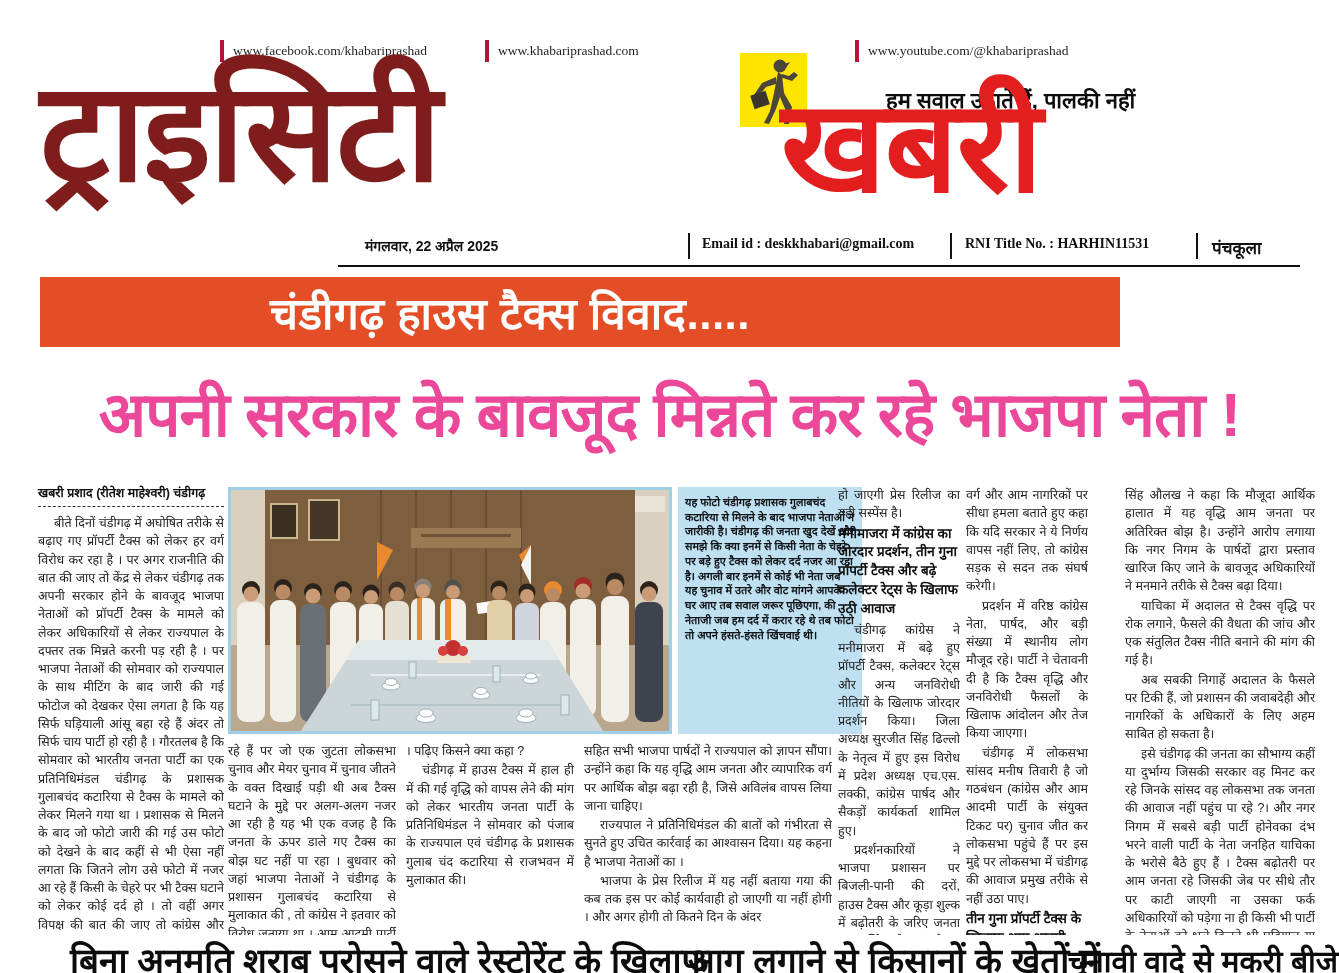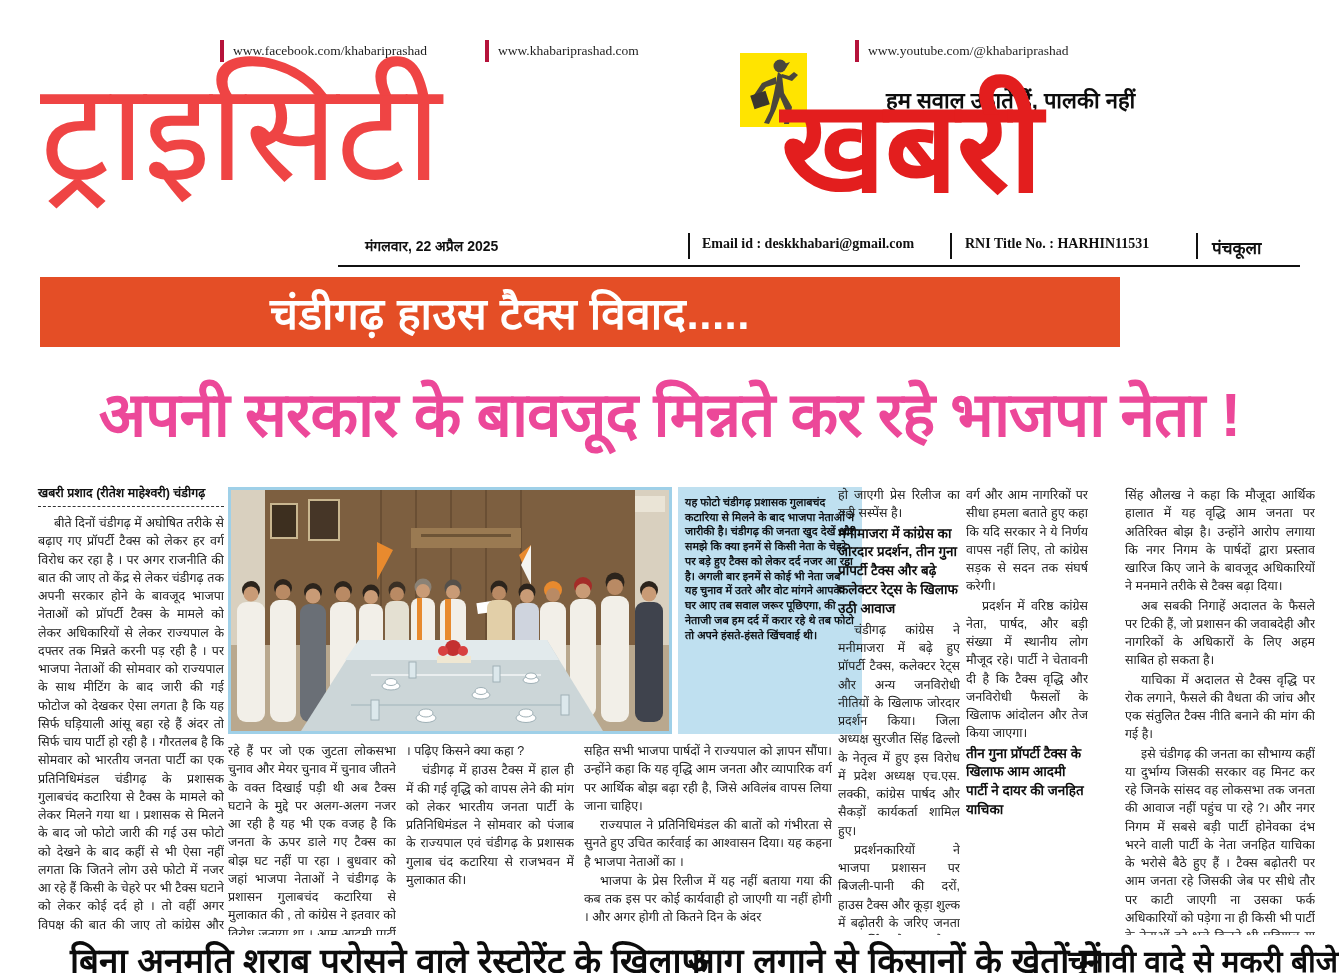--- a/index.html
+++ b/index.html
@@ -11,21 +11,21 @@
   }
   
   .urlbar-item { position:absolute; top:40px; display:flex; align-items:center; gap:9px; }
   .urlbar-item .bar { width:4px; height:22px; background:#b5123a; }
   .urlbar-item .url { font-family:"Liberation Serif", serif; font-size:13.5px; color:#1f1f1f; }
   #url1 { left:220px; } #url2 { left:485px; } #url3 { left:855px; }
 
   
   .title-black {
     position:absolute; left:40px; top:48px; font-family:"Liberation Serif", serif;
-    font-size:138px; font-weight:normal; color:#ef4444; line-height:1.25; letter-spacing:-2px;
+    font-size:138px; font-weight:bold; color:#7f1d1d; line-height:1.25; letter-spacing:-2px;
   }
   .logo-box { position:absolute; left:740px; top:53px; width:67px; height:74px; background:#ffe400; }
   .tagline { position:absolute; left:886px; top:84px; font-size:22px; font-weight:bold; color:#0d0d0d; }
   .title-red {
     position:absolute; left:781px; top:68px; font-family:"Liberation Serif", serif;
     font-size:128px; font-weight:bold; color:#e31e1e; line-height:1.25; letter-spacing:-1px;
   }
 
   
   .dateline-item { position:absolute; top:236px; font-size:14px; font-weight:bold; color:#111; white-space:nowrap; }
@@ -276,27 +276,28 @@
   <div class="col" id="colA">
     <p>हो जाएगी प्रेस रिलीज का यही सस्पेंस है।</p>
     <h4>मनीमाजरा में कांग्रेस का जोरदार प्रदर्शन, तीन गुना प्रॉपर्टी टैक्स और बढ़े कलेक्टर रेट्स के खिलाफ उठी आवाज</h4>
     <p class="ind">चंडीगढ़ कांग्रेस ने मनीमाजरा में बढ़े हुए प्रॉपर्टी टैक्स, कलेक्टर रेट्स और अन्य जनविरोधी नीतियों के खिलाफ जोरदार प्रदर्शन किया। जिला अध्यक्ष सुरजीत सिंह ढिल्लो के नेतृत्व में हुए इस विरोध में प्रदेश अध्यक्ष एच.एस. लक्की, कांग्रेस पार्षद और सैकड़ों कार्यकर्ता शामिल हुए।</p>
     <p class="ind">प्रदर्शनकारियों ने भाजपा प्रशासन पर बिजली-पानी की दरों, हाउस टैक्स और कूड़ा शुल्क में बढ़ोतरी के जरिए जनता पर आर्थिक बोझ डालने का आरोप लगाया। हाथों में प्लेकार्ड लेकर कार्यकर्ताओं ने तीन गुना टैक्स नहीं चलेगा जैसे नारों से क्षेत्र को गुंजायमान कर दिया।</p>
 
   </div>
   <div class="col" id="colB">
     <p>वर्ग और आम नागरिकों पर सीधा हमला बताते हुए कहा कि यदि सरकार ने ये निर्णय वापस नहीं लिए, तो कांग्रेस सड़क से सदन तक संघर्ष करेगी।</p>
     <p class="ind">प्रदर्शन में वरिष्ठ कांग्रेस नेता, पार्षद, और बड़ी संख्या में स्थानीय लोग मौजूद रहे। पार्टी ने चेतावनी दी है कि टैक्स वृद्धि और जनविरोधी फैसलों के खिलाफ आंदोलन और तेज किया जाएगा।</p>
+    <p class="ind">चंडीगढ़ में लोकसभा सांसद मनीष तिवारी है जो गठबंधन (कांग्रेस और आम आदमी पार्टी के संयुक्त टिकट पर) चुनाव जीत कर लोकसभा पहुंचे हैं पर इस मुद्दे पर लोकसभा में चंडीगढ़ की आवाज प्रमुख तरीके से नहीं उठा पाए।</p>
     <h4>तीन गुना प्रॉपर्टी टैक्स के खिलाफ आम आदमी पार्टी ने दायर की जनहित याचिका</h4>
 
   </div>
   <div class="col" id="colC">
     <p>सिंह औलख ने कहा कि मौजूदा आर्थिक हालात में यह वृद्धि आम जनता पर अतिरिक्त बोझ है। उन्होंने आरोप लगाया कि नगर निगम के पार्षदों द्वारा प्रस्ताव खारिज किए जाने के बावजूद अधिकारियों ने मनमाने तरीके से टैक्स बढ़ा दिया।</p>
+    <p class="ind">याचिका में अदालत से टैक्स वृद्धि पर रोक लगाने, फैसले की वैधता की जांच और एक संतुलित टैक्स नीति बनाने की मांग की गई है।</p>
     <p class="ind">अब सबकी निगाहें अदालत के फैसले पर टिकी हैं, जो प्रशासन की जवाबदेही और नागरिकों के अधिकारों के लिए अहम साबित हो सकता है।</p>
-    <p class="ind">याचिका में अदालत से टैक्स वृद्धि पर रोक लगाने, फैसले की वैधता की जांच और एक संतुलित टैक्स नीति बनाने की मांग की गई है।</p>
     <p class="ind">इसे चंडीगढ़ की जनता का सौभाग्य कहीं या दुर्भाग्य जिसकी सरकार वह मिनट कर रहे जिनके सांसद वह लोकसभा तक जनता की आवाज नहीं पहुंच पा रहे ?। और नगर निगम में सबसे बड़ी पार्टी होनेवका दंभ भरने वाली पार्टी के नेता जनहित याचिका के भरोसे बैठे हुए हैं । टैक्स बढ़ोतरी पर आम जनता रहे जिसकी जेब पर सीधे तौर पर काटी जाएगी ना उसका फर्क अधिकारियों को पड़ेगा ना ही किसी भी पार्टी के नेताओं को भले कितने भी घड़ियाल या मगरमच्छ आंसू गिरा लिए जाए ।</p>
   </div>
 
   <div class="col" id="col2">
     <p>रहे हैं पर जो एक जुटता लोकसभा चुनाव और मेयर चुनाव में चुनाव जीतने के वक्त दिखाई पड़ी थी अब टैक्स घटाने के मुद्दे पर अलग-अलग नजर आ रही है यह भी एक वजह है कि जनता के ऊपर डाले गए टैक्स का बोझ घट नहीं पा रहा । बुधवार को जहां भाजपा नेताओं ने चंडीगढ़ के प्रशासन गुलाबचंद कटारिया से मुलाकात की , तो कांग्रेस ने इतवार को विरोध जताया था । आम आदमी पार्टी ने सोमवार को मीडिया के लिए प्रेस रिलीज जारी कर जनता के प्रति अपना कर्तव्य निभा दिया</p>
   </div>
   <div class="col" id="col3">
     <p>। पढ़िए किसने क्या कहा ?</p>
     <p class="ind">चंडीगढ़ में हाउस टैक्स में हाल ही में की गई वृद्धि को वापस लेने की मांग को लेकर भारतीय जनता पार्टी के प्रतिनिधिमंडल ने सोमवार को पंजाब के राज्यपाल एवं चंडीगढ़ के प्रशासक गुलाब चंद कटारिया से राजभवन में मुलाकात की।</p>
 

